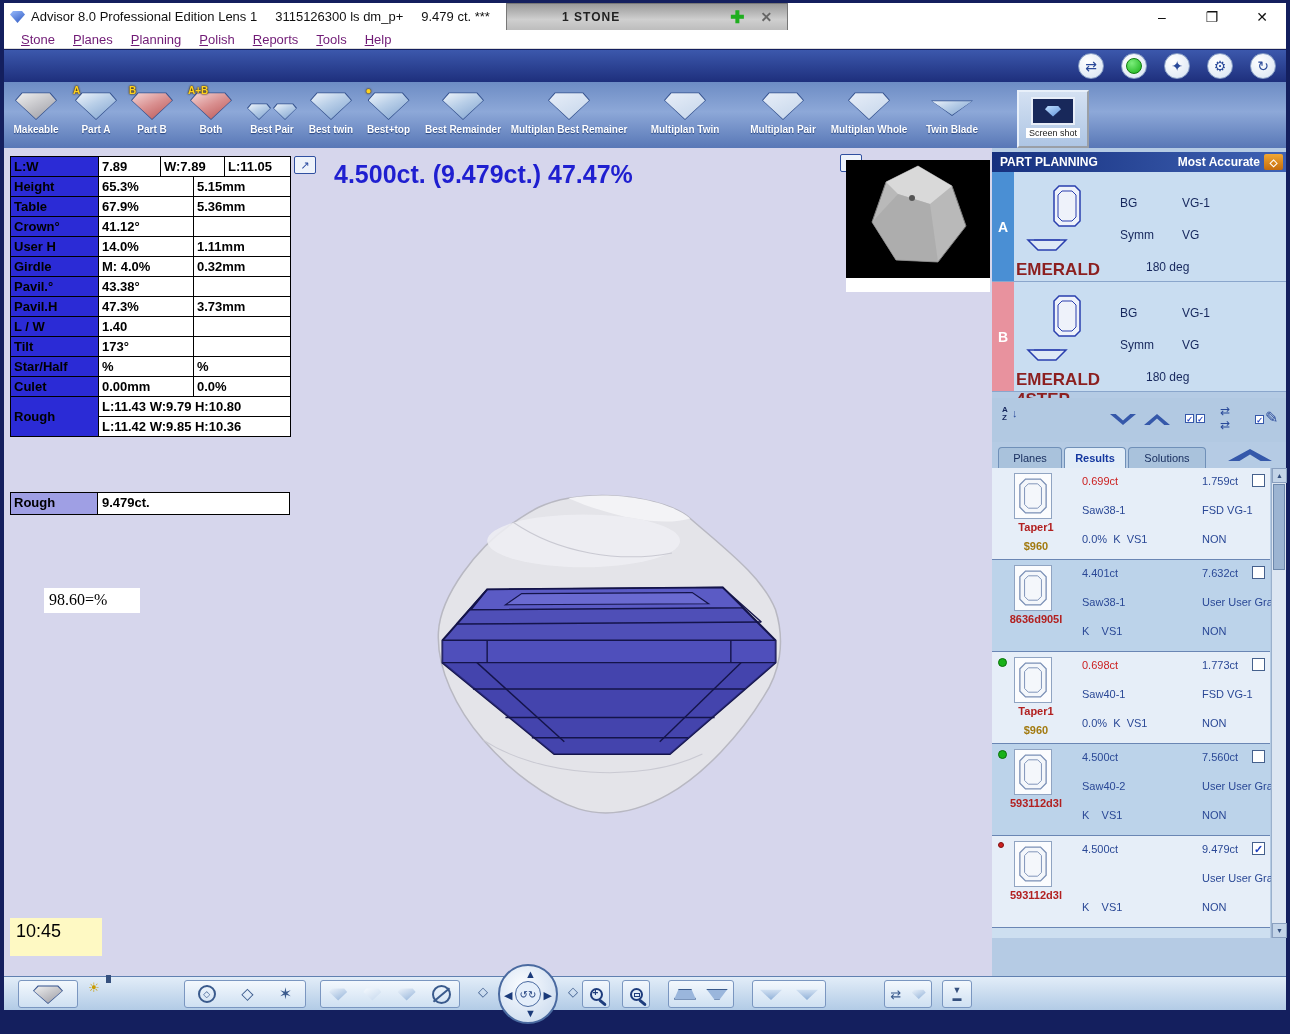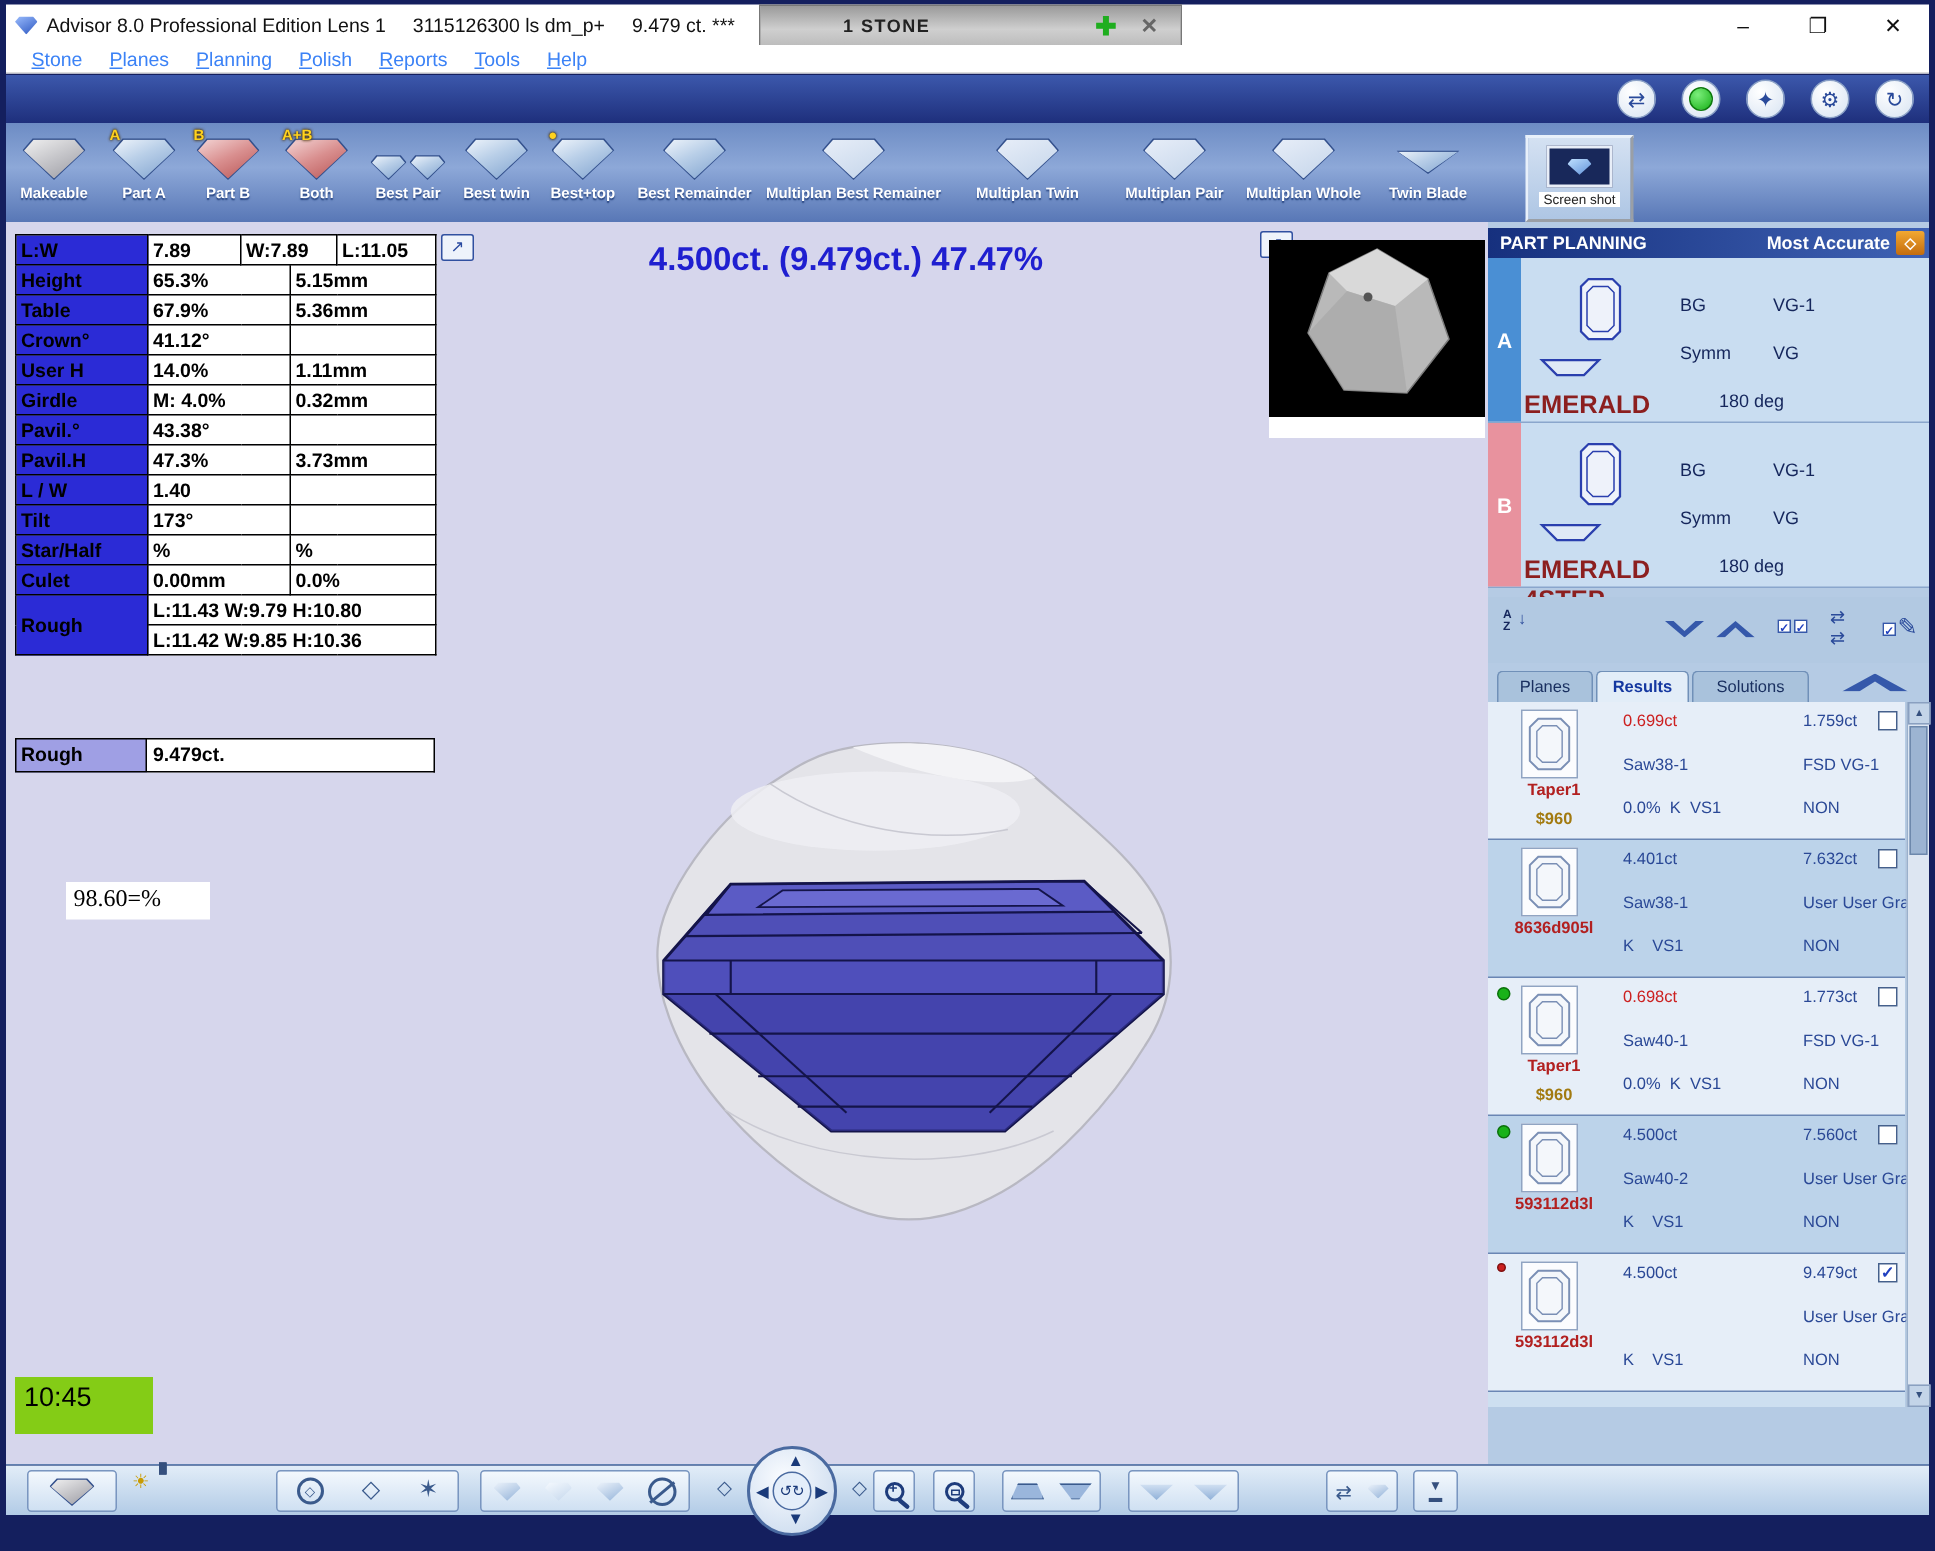--- a/index.html
+++ b/index.html
@@ -12,21 +12,21 @@
   .tb-text{font-size:13px;color:#111;margin-right:18px;white-space:nowrap;}
   #stone-tab{position:absolute;left:502px;top:0;width:282px;height:27px;background:linear-gradient(#9a9a9a,#cfcfcf 60%,#bdbdbd);border:1px solid #777;border-bottom:none;display:flex;align-items:center;}
   #stone-tab .stlabel{flex:0 0 auto;margin-left:55px;font-weight:bold;font-size:12px;color:#222;letter-spacing:1px;}
   #add-stone{margin-left:110px;color:#1fae1f;font-weight:bold;font-size:17px;line-height:1;cursor:default;}
   #close-stone{margin-left:16px;color:#666;font-weight:bold;font-size:14px;line-height:1;}
   #win-controls{position:absolute;right:6px;top:0;height:27px;display:flex;align-items:center;gap:30px;padding-right:8px;}
   #win-controls span{font-size:14px;color:#111;width:20px;text-align:center;}
 
   
   #menubar{position:absolute;left:4px;top:30px;width:1282px;height:19px;background:#fff;border-bottom:1px solid #dcdcdc;display:flex;align-items:center;padding-left:8px;}
-  .mitem{font-size:13px;color:#3b82f6;padding:0 9px;}
+  .mitem{font-size:13px;color:#701a75;padding:0 9px;}
   .mitem u{text-decoration:underline;}
 
   
   #tabrow{position:absolute;left:4px;top:50px;width:1282px;height:32px;background:linear-gradient(#3c58ac,#1e2f7c);}
   #tabs{position:absolute;left:4px;bottom:0;display:flex;gap:3px;}
   .tab{height:27px;border-radius:9px 9px 0 0;background:linear-gradient(#a3b4da,#5d78b6);border:1px solid #2c4388;border-bottom:none;color:#f2f6ff;font-weight:bold;font-size:12px;display:flex;align-items:center;justify-content:center;letter-spacing:.5px;text-shadow:0 1px 1px #23407c;}
   .tab.active{background:linear-gradient(#cdd8ee,#94aad4);color:#12246a;text-shadow:none;}
   #quickbtns{position:absolute;right:10px;top:3px;display:flex;gap:17px;}
   .qbtn{width:26px;height:26px;border-radius:50%;background:radial-gradient(circle at 35% 30%,#ffffff,#d7e3f2);border:1px solid #8aa0c6;color:#2a4a9a;font-size:14px;display:flex;align-items:center;justify-content:center;}
   .qbtn .greenball{width:16px;height:16px;border-radius:50%;background:radial-gradient(circle at 35% 30%,#7bee7b,#17b017);border:1px solid #0d7a0d;}
@@ -50,33 +50,33 @@
   #screenshot-btn .monitor{width:44px;height:28px;background:#18285a;border:2px solid #e8eef8;display:flex;align-items:center;justify-content:center;}
   #screenshot-btn .monitor i{width:16px;height:11px;background:linear-gradient(150deg,#bfe0ff,#5e90d8);clip-path:polygon(50% 100%,0 35%,20% 0,80% 0,100% 35%);}
   #screenshot-btn .sslabel{margin-top:3px;background:#fff;font-size:9px;padding:0 3px;color:#222;}
 
   
   #main{position:absolute;left:4px;top:148px;width:988px;height:828px;background:#d6d6ec;}
   #mtable{position:absolute;left:6px;top:8px;border-collapse:collapse;}
   #mtable td{border:1px solid #000;font-weight:bold;font-size:13px;padding:0 3px;height:20px;white-space:nowrap;background:#fff;color:#000;}
   #mtable td.lbl{background:#2b2bd6;}
   .xpand{position:absolute;width:22px;height:18px;background:#eef3fb;border:1px solid #3050a0;color:#2a4aa0;font-size:11px;line-height:16px;text-align:center;border-radius:2px;}
-  #plan-header{position:absolute;left:330px;top:12px;width:460px;text-align:center;font-weight:bold;font-size:22px;color:#1f1fd0;}
+  #plan-header{position:absolute;left:330px;top:12px;width:460px;font-weight:bold;font-size:25px;color:#1f1fd0;}
   #photo{position:absolute;left:842px;top:12px;width:144px;height:132px;background:#000;}
   #photo .strip{position:absolute;left:0;bottom:0;width:100%;height:14px;background:#fff;}
   #rough-row{position:absolute;left:6px;top:344px;display:flex;}
   #rough-row .rl{width:88px;height:23px;background:#9f9fe4;border:1px solid #000;font-weight:bold;font-size:13px;padding:2px 3px 0;}
   #rough-row .rv{width:192px;height:23px;background:#fff;border:1px solid #000;border-left:none;font-weight:bold;font-size:13px;padding:2px 4px 0;}
   #wbox{position:absolute;left:30px;top:388px;display:flex;}
   #wbox div{height:44px;background:#fff;border:2px solid #000;font-size:16px;padding:2px 4px;}
   #wbox .w1{width:88px;}
   #wbox .w2{width:80px;border-left:none;}
   #pctbox{position:absolute;left:40px;top:440px;width:96px;height:25px;background:#fff;font-size:16px;padding:3px 5px;font-family:Liberation Serif, serif;}
   #stone3d{position:absolute;left:410px;top:340px;}
-  #clock{position:absolute;left:6px;top:770px;width:92px;height:38px;background:#84cc16;font-size:18px;color:#000;padding:3px 6px;}
+  #clock{position:absolute;left:6px;top:770px;width:92px;height:38px;background:#fef9c3;font-size:18px;color:#000;padding:3px 6px;}
 
   
   #rightpanel{position:absolute;left:992px;top:148px;width:294px;height:828px;background:#b5cbe4;}
   #pp-header{position:absolute;left:0;top:4px;width:294px;height:20px;background:linear-gradient(90deg,#16307e,#3f62b4);color:#fff;font-weight:bold;font-size:12px;display:flex;align-items:center;}
   #pp-header .t1{margin-left:8px;}
   #pp-header .t2{position:absolute;right:26px;}
   #pp-header .acc{position:absolute;right:3px;width:19px;height:16px;background:linear-gradient(#f2a832,#c46c0e);display:flex;align-items:center;justify-content:center;color:#fff;font-size:10px;border-radius:2px;}
   .part{position:absolute;left:0;width:294px;height:110px;background:#c9ddf1;border-bottom:1px solid #8aa6cc;}
   .pstrip{position:absolute;left:0;top:0;width:22px;height:100%;color:#fff;font-weight:bold;font-size:14px;display:flex;align-items:center;justify-content:center;}
   .pstrip.a{background:#4a8fd4;}

